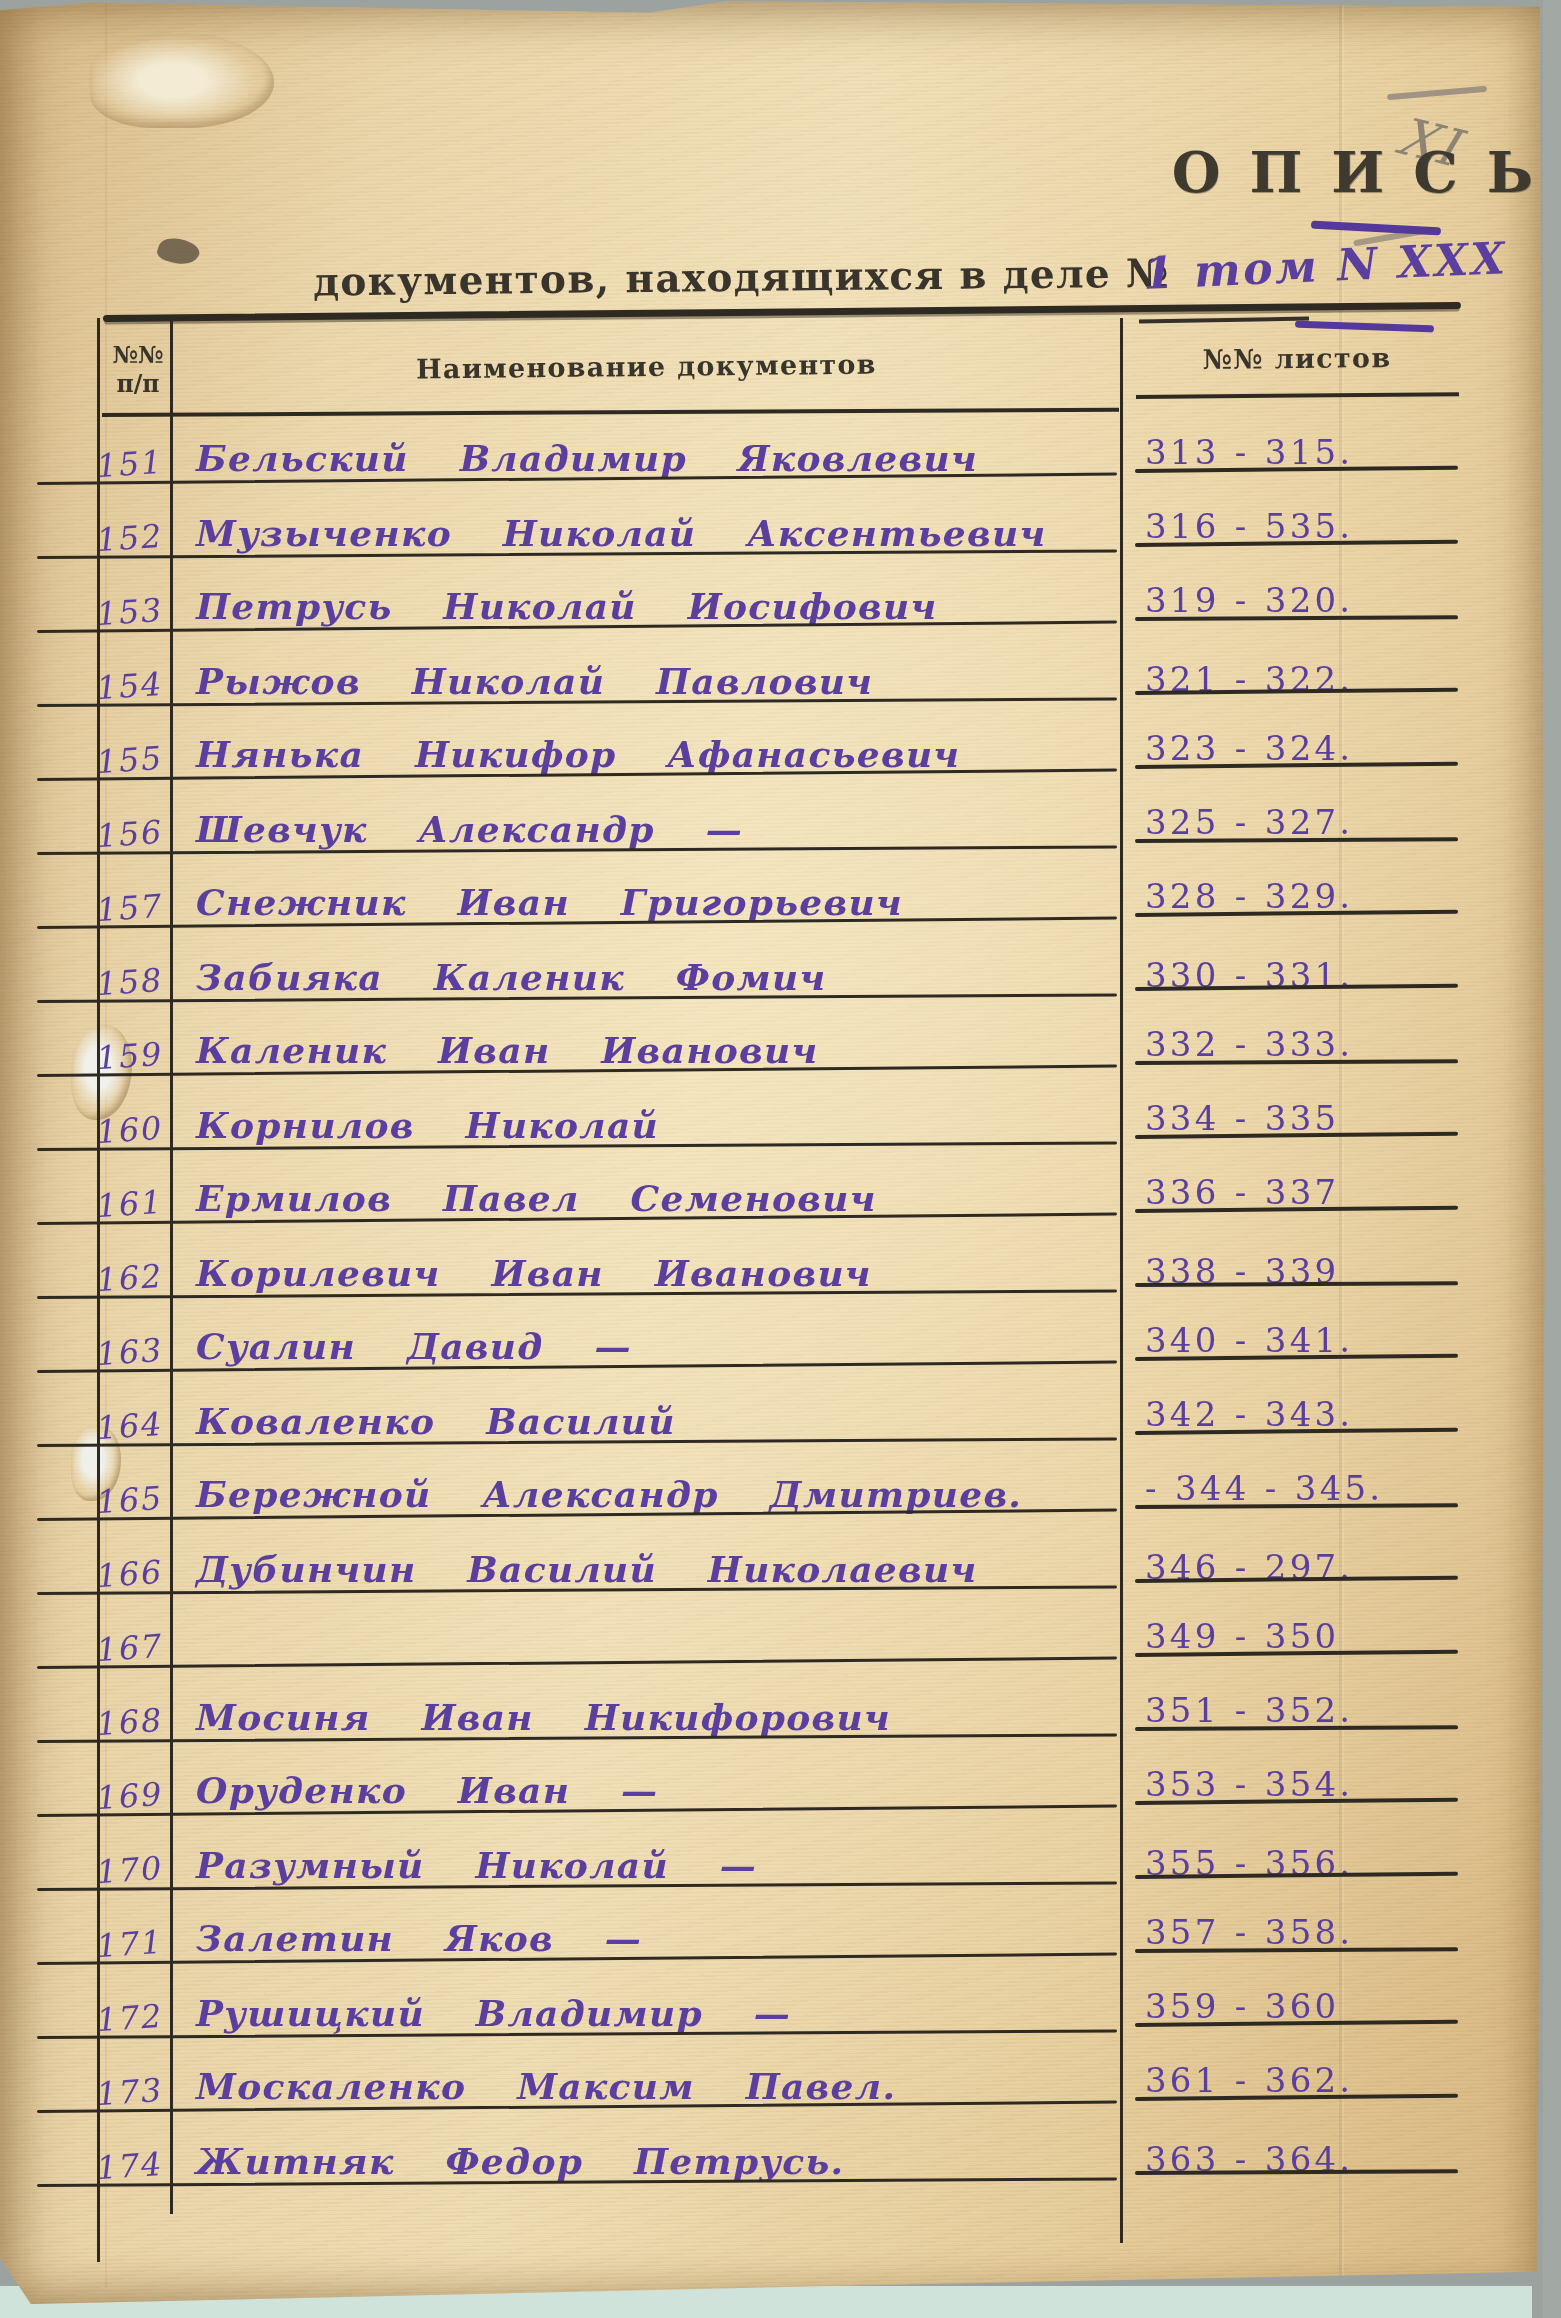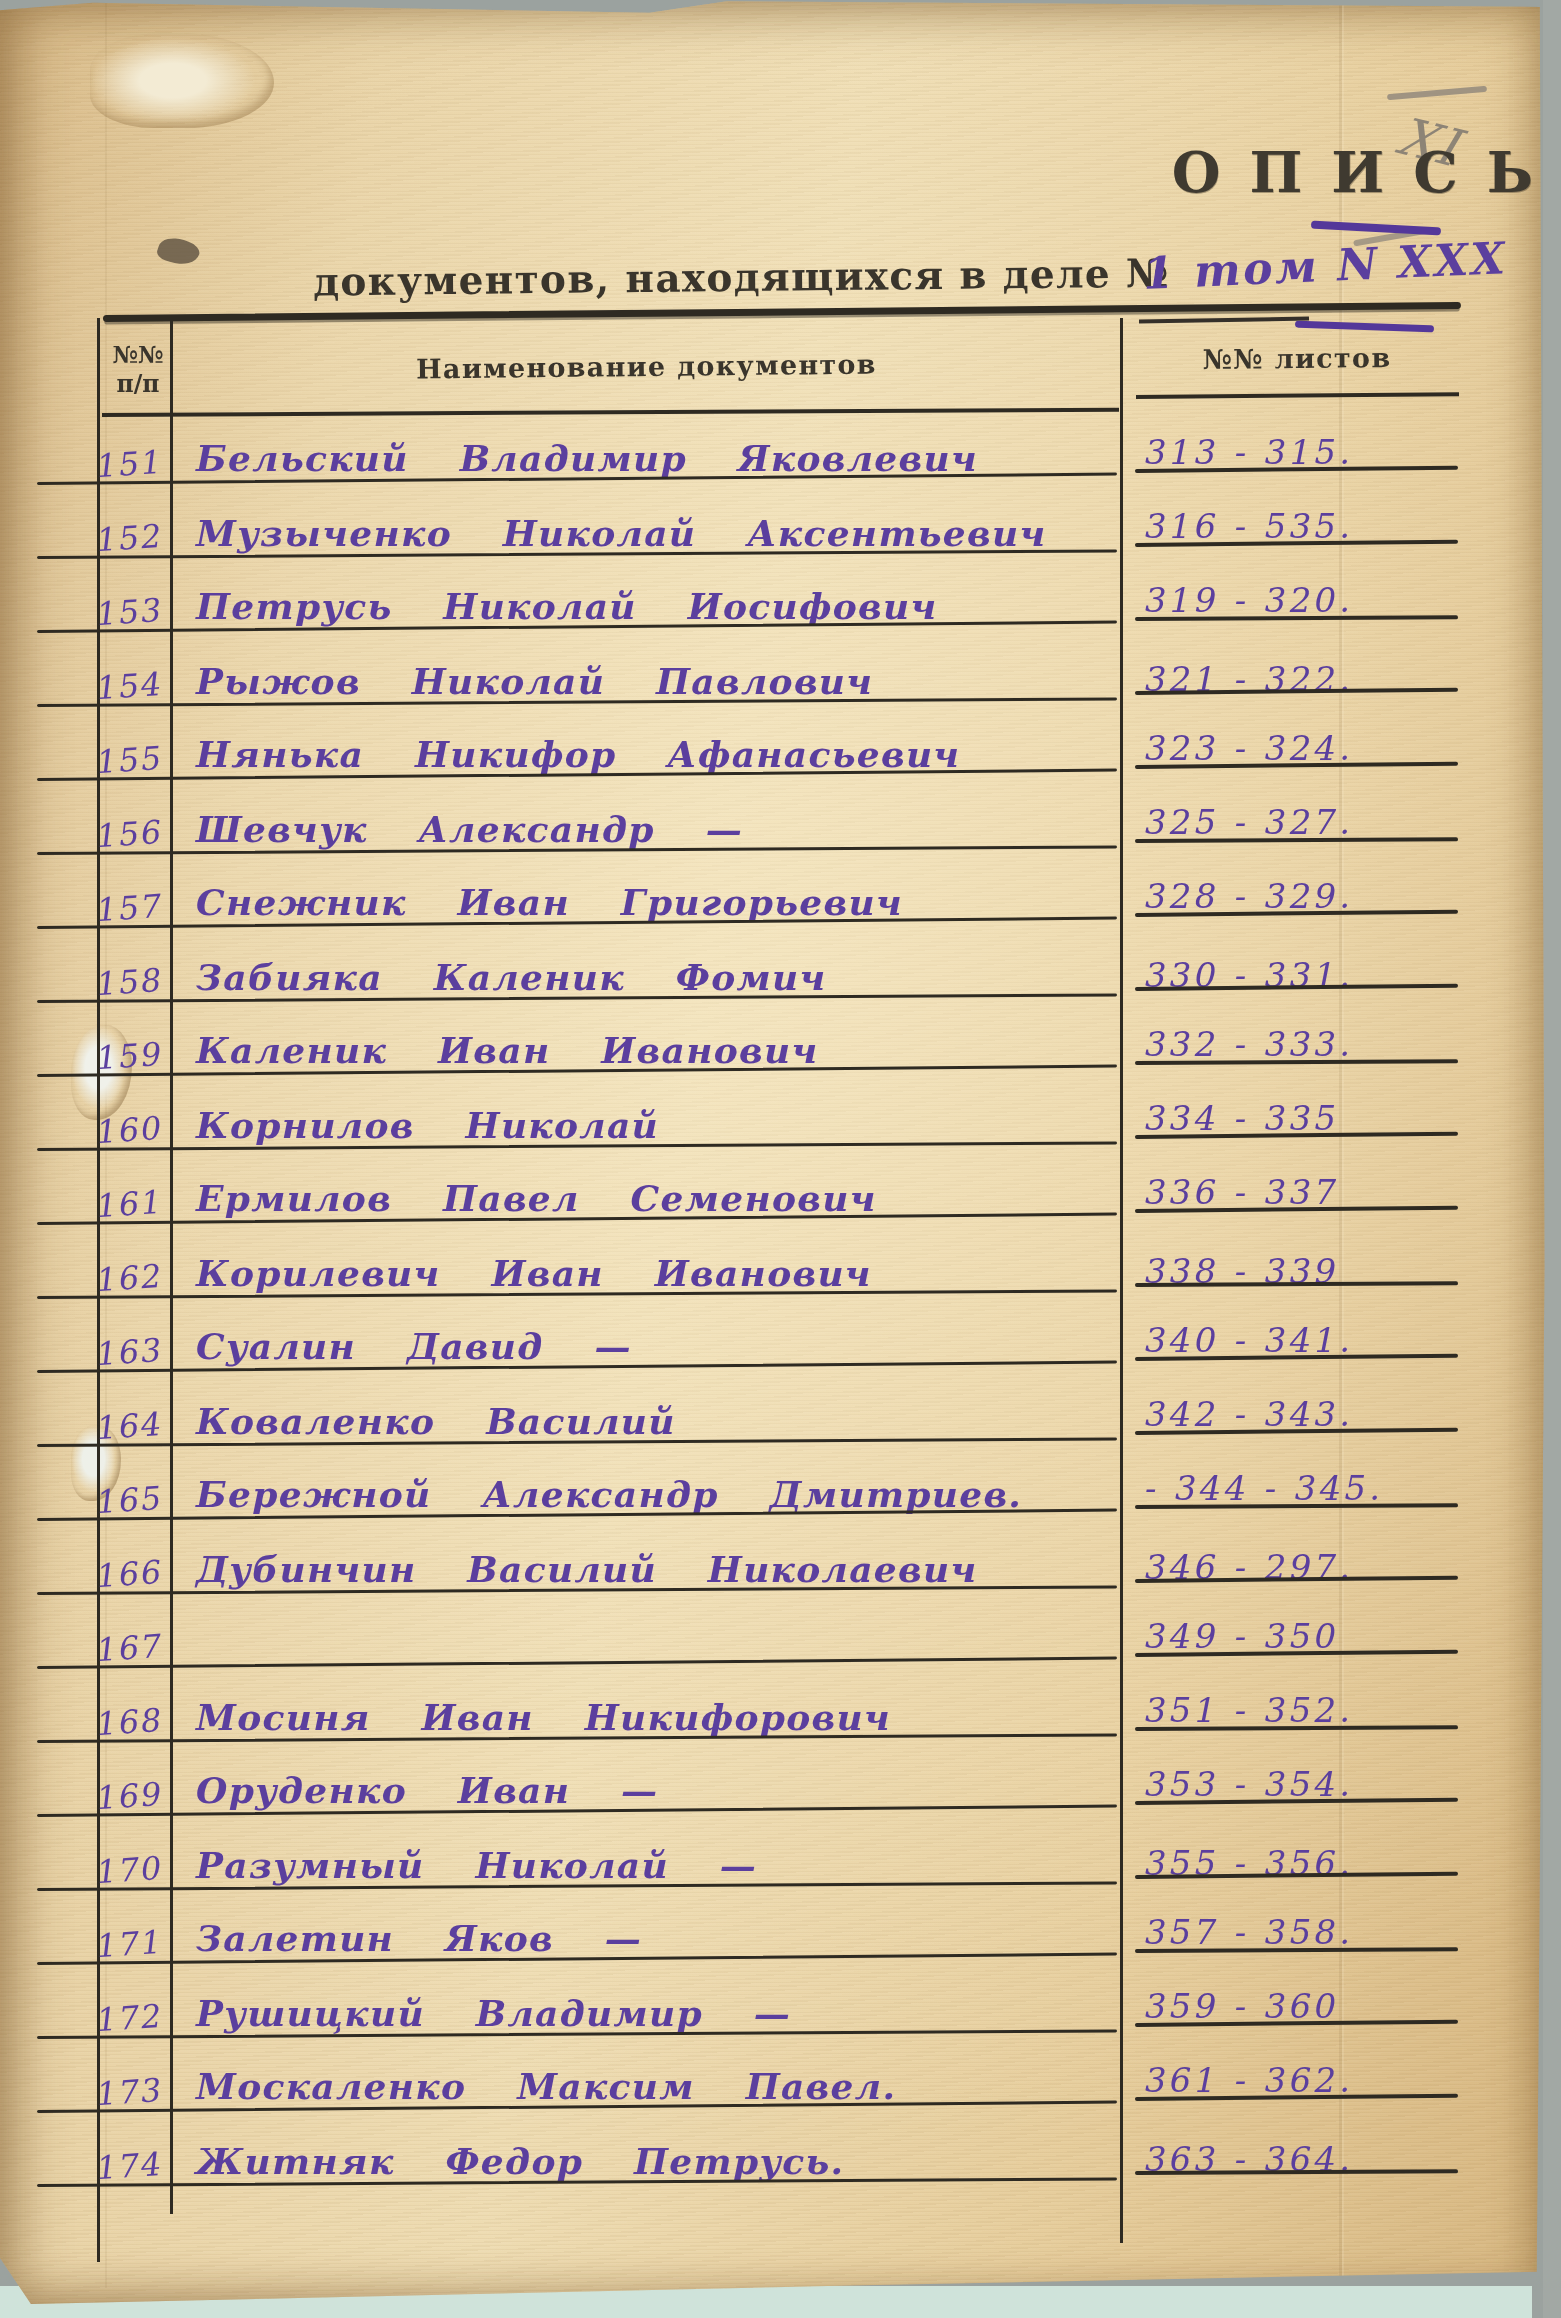--- a/index.html
+++ b/index.html
@@ -53,21 +53,21 @@
   .v-2{left:1120px;top:318px;width:3.2px;height:1925px;}
   
   .h-num{position:absolute;left:106px;top:341px;width:64px;font-size:23.5px;font-weight:bold;color:#3a352c;line-height:29px;text-align:center;}
   .h-name{position:absolute;left:173px;top:351px;width:947px;text-align:center;font-size:27px;font-weight:bold;color:#3a352c;letter-spacing:1.3px;transform:rotate(-0.6deg);}
   .h-sheets{position:absolute;left:1138px;top:343px;width:318px;text-align:center;font-size:27px;font-weight:bold;color:#3a352c;letter-spacing:1.3px;transform:rotate(-0.6deg);}
   
   .tbody{position:absolute;left:0;top:414px;width:1562px;}
   .row{position:relative;width:1562px;height:74px;}
   .row .num{position:absolute;left:95px;bottom:5.1px;width:70px;text-align:center;font-size:32px;font-style:italic;color:#5b3f9e;letter-spacing:1.9px;transform:rotate(-4deg);}
   .row .name{position:absolute;left:196px;bottom:7.6px;font-size:36px;font-style:italic;color:#5b3f9e;white-space:nowrap;word-spacing:37px;letter-spacing:1.3px;font-weight:bold;}
-  .row .sheets{position:absolute;left:1145px;bottom:16.5px;width:318px;font-size:34px;font-style:italic;color:#5b3f9e;letter-spacing:3.2px;word-spacing:1.3px;white-space:nowrap;}
+  .row .sheets{position:absolute;left:1145px;bottom:16.5px;width:318px;font-size:34px;color:#5b3f9e;letter-spacing:3.2px;word-spacing:1.3px;white-space:nowrap;}
   .row .line-main{position:absolute;left:37px;bottom:2.5px;width:1080px;height:3.2px;background:#2e2a22;transform:rotate(-0.35deg);transform-origin:left center;border-radius:1.9px;}
   .row .line-sheets{position:absolute;left:1135px;bottom:15.3px;width:323px;height:3.8px;background:#2e2a22;transform:rotate(-0.6deg);transform-origin:left center;border-radius:1.9px;}
   .row:nth-child(odd) .line-main{transform:rotate(-0.5deg);}
   .row:nth-child(3n) .line-sheets{transform:rotate(-0.3deg);}
   .row:nth-child(odd) .name{bottom:9px;}
   .row:nth-child(4n) .sheets{bottom:11px;}
 </style>
 </head>
 <body>
 

